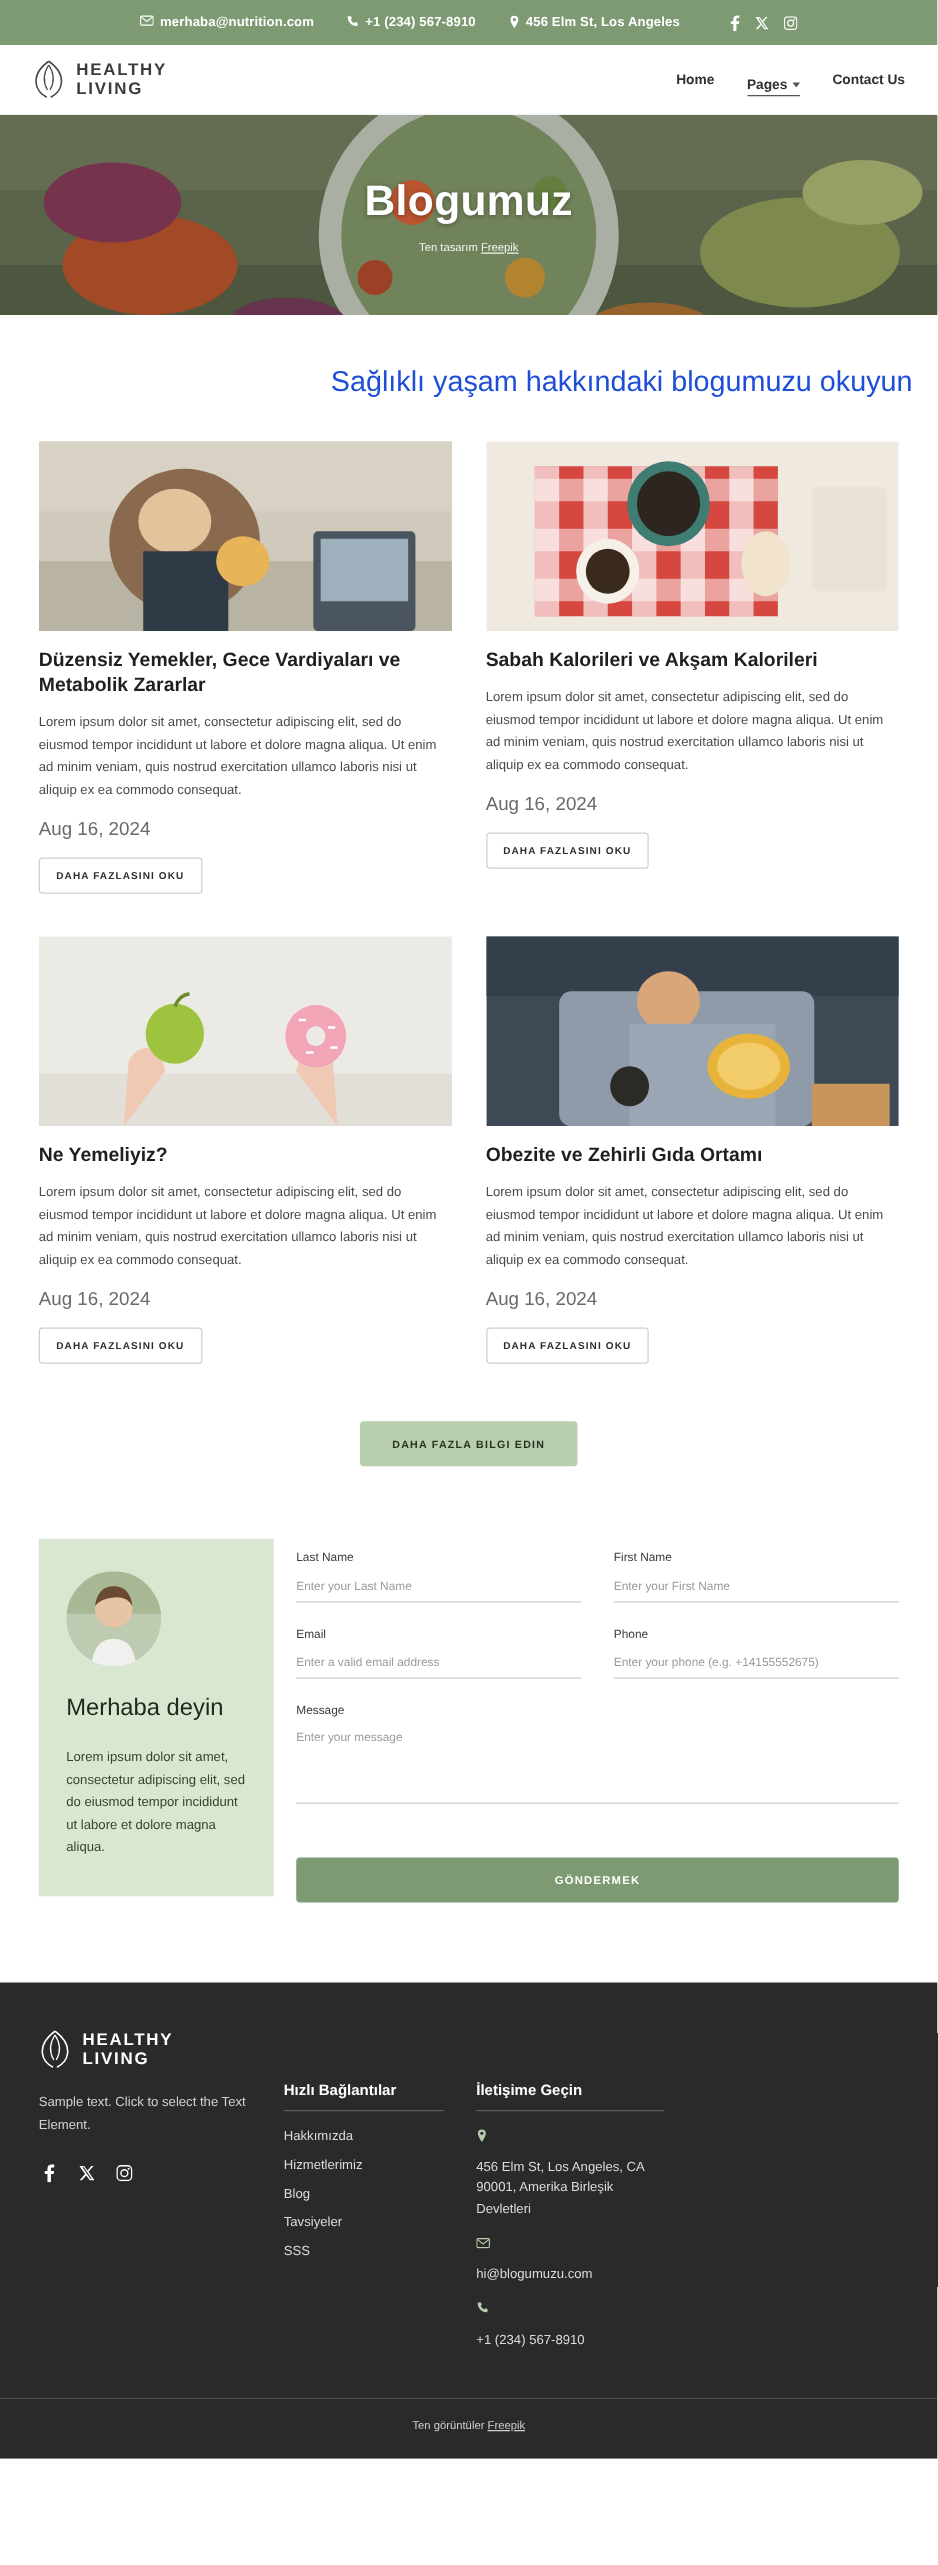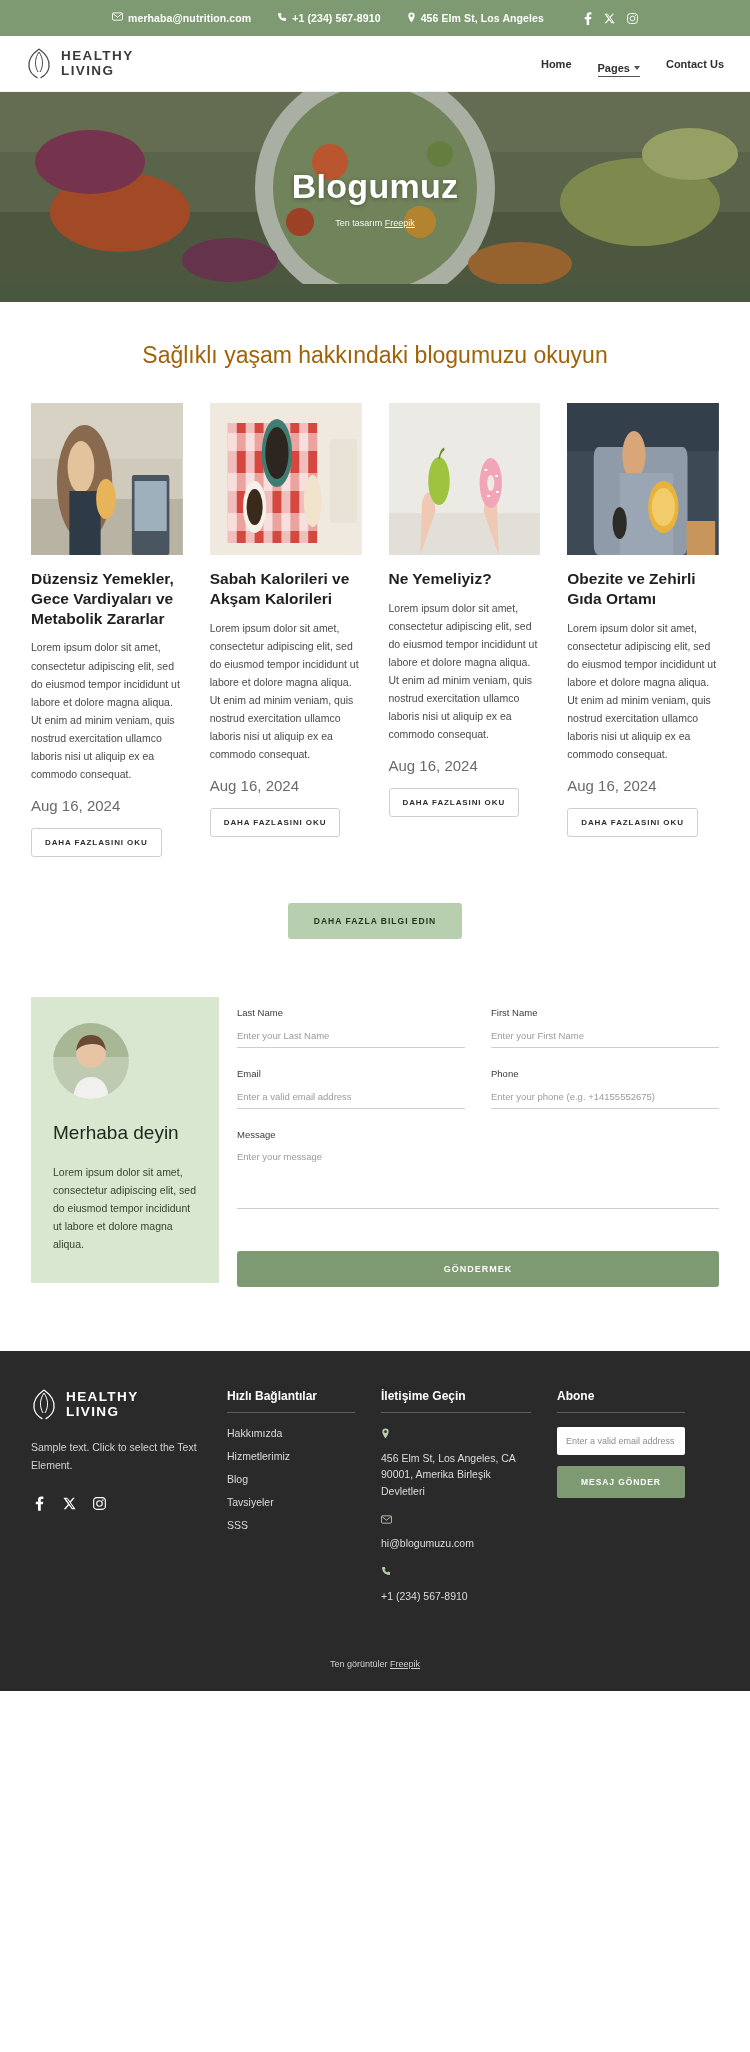--- a/index.html
+++ b/index.html
@@ -41,48 +41,48 @@
   .brand .leaf { width: 26px; height: 32px; }
   .brand .btext { line-height: 1.08; font-size: 13.5px; letter-spacing: 1.4px; font-weight: bold; color: #3b3b3b; }
   .nav { display: flex; align-items: center; gap: 26px; font-size: 11px; font-weight: bold; color: #2f2f2f; }
   .nav .nav-item { display: flex; align-items: center; gap: 4px; cursor: pointer; }
   .nav .active { border-bottom: 1px solid #555; padding-bottom: 2px; margin-top: 12px; }
   .caret { width: 0; height: 0; border-left: 3px solid transparent; border-right: 3px solid transparent; border-top: 4px solid #555; }
 
   
   .hero {
     position: relative;
-    height: 210px;
+    height: 160px;
     overflow: hidden;
     background: #5b6b4d;
   }
   .hero-img { position: absolute; inset: 0; }
   .hero-overlay { position: absolute; inset: 0; background: rgba(0,0,0,0.18); }
   .hero-content {
     position: absolute; inset: 0;
     display: flex; flex-direction: column; align-items: center; justify-content: center;
     color: #fff;
   }
   .hero-title { font-size: 34px; font-weight: bold; letter-spacing: .3px; text-shadow: 0 1px 4px rgba(0,0,0,.35); }
   .hero-credit { font-size: 9px; margin-top: 12px; opacity: .92; }
   .hero-credit u { text-decoration: underline; }
 
   
   .section-title {
-    text-align: center;
+    text-align: right;
     font-size: 23px;
     font-weight: normal;
-    color: #a16207;
+    color: #1d4ed8;
     padding: 40px 20px 34px;
   }
 
   
   .blog-grid {
     display: grid;
-    grid-template-columns: 1fr 1fr 1fr 1fr;
+    grid-template-columns: 1fr 1fr;
     gap: 34px 27px;
     padding: 0 31px;
   }
   .card-thumb { width: 100%; height: 152px; overflow: hidden; position: relative; }
   .card-title { font-size: 15.5px; font-weight: bold; line-height: 1.28; margin: 14px 0 10px; color: #1f1f1f; }
   .card-text { font-size: 10.5px; line-height: 1.72; color: #4a4a4a; }
   .card-date { font-size: 15px; color: #6a6a6a; margin-top: 14px; }
   .read-btn {
     display: inline-block;
     margin-top: 14px;
@@ -172,21 +172,21 @@
     gap: 26px;
   }
   .f-brand { width: 170px; }
   .f-brand .brow { display: flex; align-items: center; gap: 9px; margin-bottom: 18px; }
   .f-brand .leaf { width: 26px; height: 32px; }
   .f-brand .btext { line-height: 1.08; font-size: 13.5px; letter-spacing: 1.4px; font-weight: bold; color: #fff; }
   .f-note { font-size: 10.5px; line-height: 1.7; color: #d2d2d2; margin-bottom: 20px; }
   .f-socials { display: flex; gap: 13px; }
   .f-socials .sq { width: 17px; height: 17px; display: flex; align-items: center; justify-content: center; }
 
-  .f-col { width: 128px; }
+  .f-col { width: 128px; margin-top: 41px; }
   .f-col.wide { width: 150px; }
   .f-title { font-size: 12px; font-weight: bold; color: #fff; padding-bottom: 9px; border-bottom: 1px solid #5d5d5d; margin-bottom: 14px; }
   .f-link { font-size: 10.5px; color: #dcdcdc; margin-bottom: 11px; cursor: pointer; }
   .f-contact-item { display: flex; gap: 7px; font-size: 10.5px; color: #dcdcdc; margin-bottom: 13px; line-height: 1.55; flex-direction: column; }
   .f-input {
     width: 100%;
     background: #fff;
     border: none;
     border-radius: 2px;
     font-family: "Liberation Sans", sans-serif;
@@ -545,22 +545,17 @@
     <div class="f-contact-item">
       <span>
         <svg width="10" height="10" viewBox="0 0 16 16">
             <path d="M3 1.6h3l1.2 3L5.6 5.8a9 9 0 004.6 4.6l1.2-1.6 3 1.2v3a1.2 1.2 0 01-1.3 1.2C6.7 13.8 2.2 9.3 1.8 3A1.2 1.2 0 013 1.6z" fill="#b7cfae"></path>
           </svg>
       </span>
       <span>+1 (234) 567-8910</span>
     </div>
   </div>
 
-  <div class="f-col">
-    <div class="f-title">Abone</div>
-    <input class="f-input" type="text" placeholder="Enter a valid email address" style="">
-    <button class="f-sub-btn">MESAJ GÖNDER</button>
-  </div>
 </div>
 
 <div class="f-bottom">
   <span>Ten görüntüler </span><u>Freepik</u>
 </div>
 
 </body></html>

